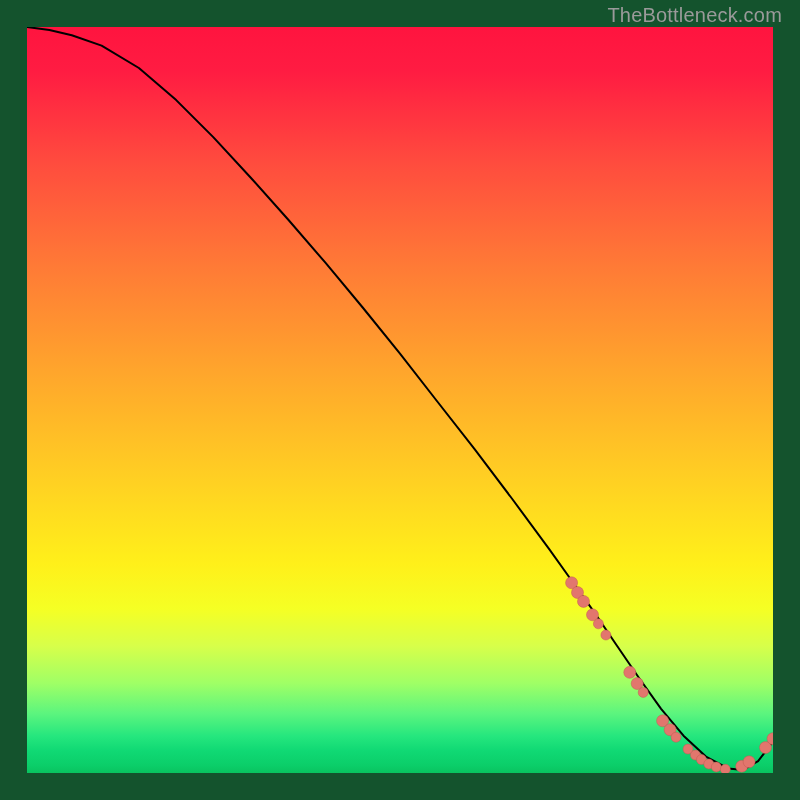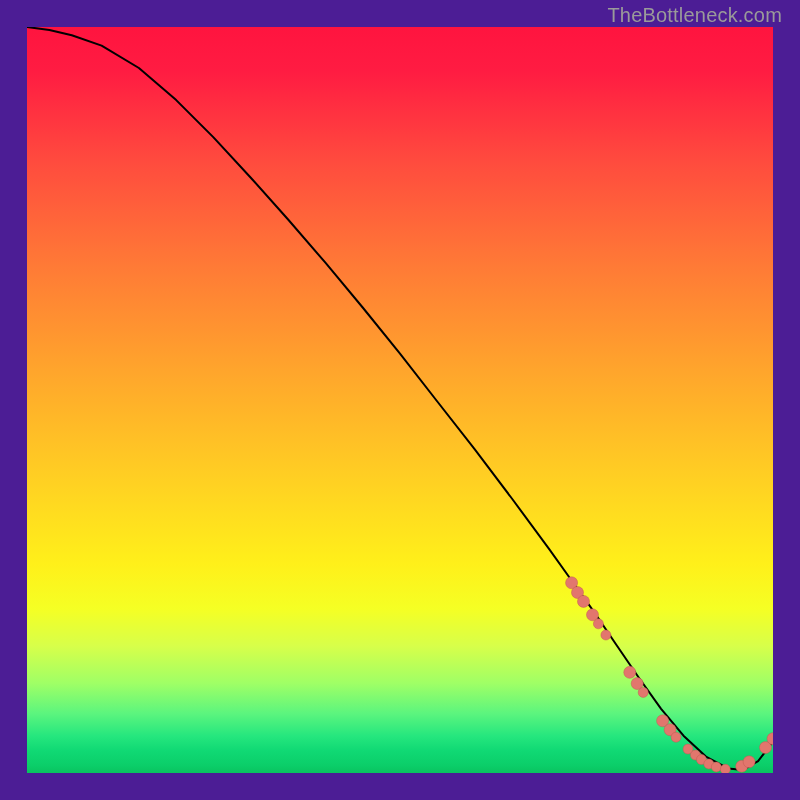--- a/index.html
+++ b/index.html
@@ -8,21 +8,21 @@
     width: 800px;
     height: 800px;
     background: #000;
     overflow: hidden;
     font-family: Arial, Helvetica, sans-serif;
   }
   .stage {
     position: relative;
     width: 800px;
     height: 800px;
-    background: #4c1d95;
+    background: #14532d;
   }
   .plot-area {
     position: absolute;
     left: 27px;
     top: 27px;
     width: 746px;
     height: 746px;
     overflow: hidden;
   }
   .gradient-bg {

